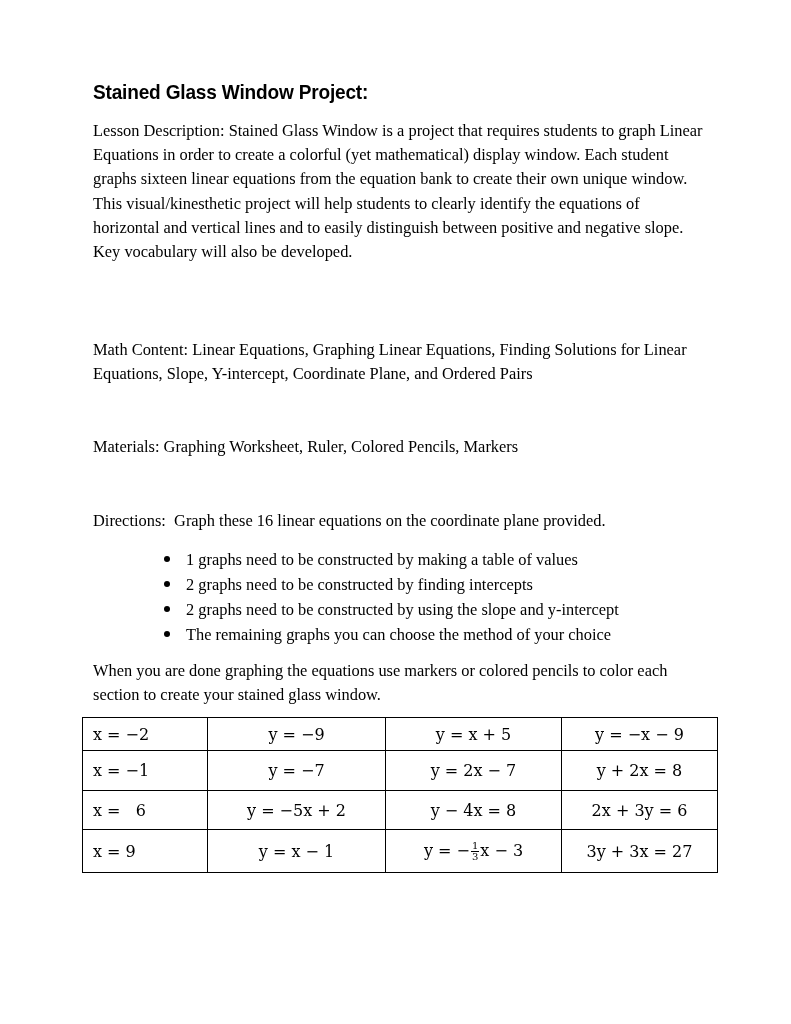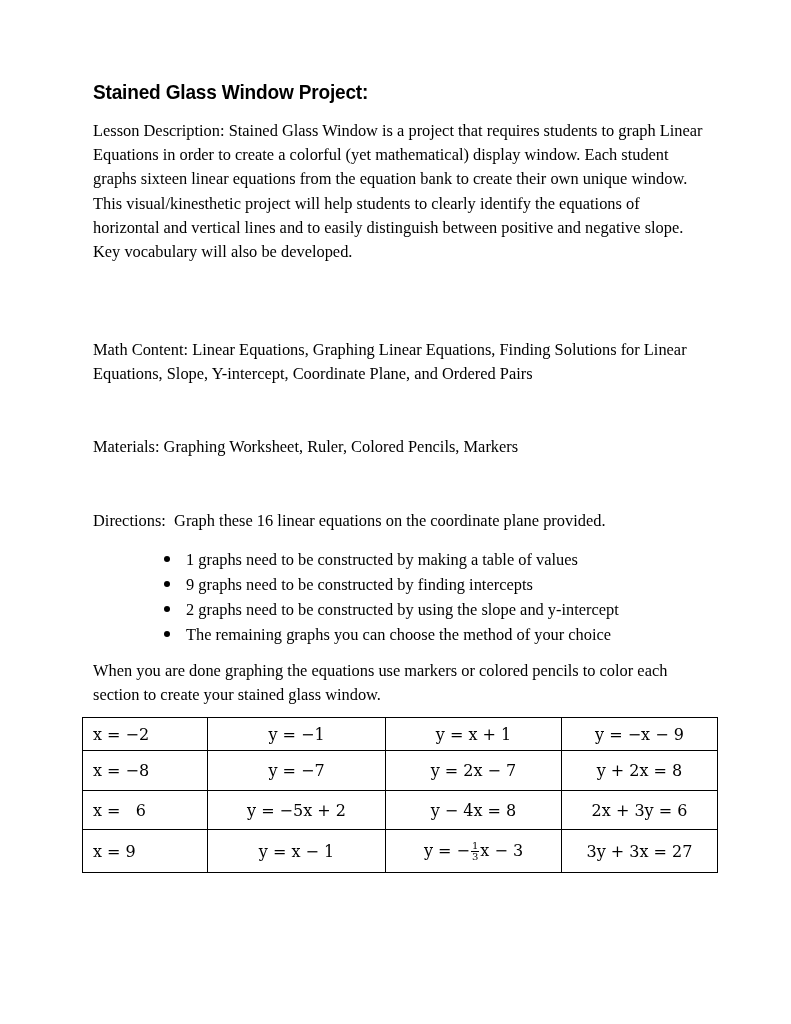--- a/index.html
+++ b/index.html
@@ -58,43 +58,43 @@
   <p class="para" style="top:338px;">
     <b>Math Content:</b><span> Linear Equations, Graphing Linear Equations, Finding Solutions for Linear Equations, Slope, Y-intercept, Coordinate Plane, and Ordered Pairs</span>
   </p>
 
   <p class="para" style="top:509px;">
     <b>Directions:</b><span style="white-space:pre-wrap;">  Graph these 16 linear equations on the coordinate plane provided.</span>
   </p>
 
   <ul class="bullets">
     <li><span class="dot"></span><span>1 graphs need to be constructed by making a table of values</span></li>
-    <li><span class="dot"></span><span>9 graphs need to be constructed by finding intercepts</span></li>
+    <li><span class="dot"></span><span>2 graphs need to be constructed by finding intercepts</span></li>
     <li><span class="dot"></span><span>2 graphs need to be constructed by using the slope and y-intercept</span></li>
     <li><span class="dot"></span><span>The remaining graphs you can choose the method of your choice</span></li>
   </ul>
 
   <p class="para" style="top:659px;">When you are done graphing the equations use markers or colored pencils to color each section to create your stained glass window.</p>
 
   <table class="eq">
     <colgroup>
       <col style="width:125px">
         <col style="width:178px">
         <col style="width:176px">
         <col style="width:156px">
     </colgroup>
     <tbody>
         <tr style="height:33px;">
       <td class="c0">x = −2</td>
-      <td class="c1">y = −1</td>
-      <td class="c2">y = x + 1</td>
+      <td class="c1">y = −9</td>
+      <td class="c2">y = x + 5</td>
       <td class="c3">y = −x − 9</td>
     </tr>
     <tr style="height:40px;">
-      <td class="c0">x = −8</td>
+      <td class="c0">x = −1</td>
       <td class="c1">y = −7</td>
       <td class="c2">y = 2x − 7</td>
       <td class="c3">y + 2x = 8</td>
     </tr>
     <tr style="height:39px;">
       <td class="c0" style="white-space:pre;">x =   6</td>
       <td class="c1">y = −5x + 2</td>
       <td class="c2">y − 4x = 8</td>
       <td class="c3">2x + 3y = 6</td>
     </tr>

